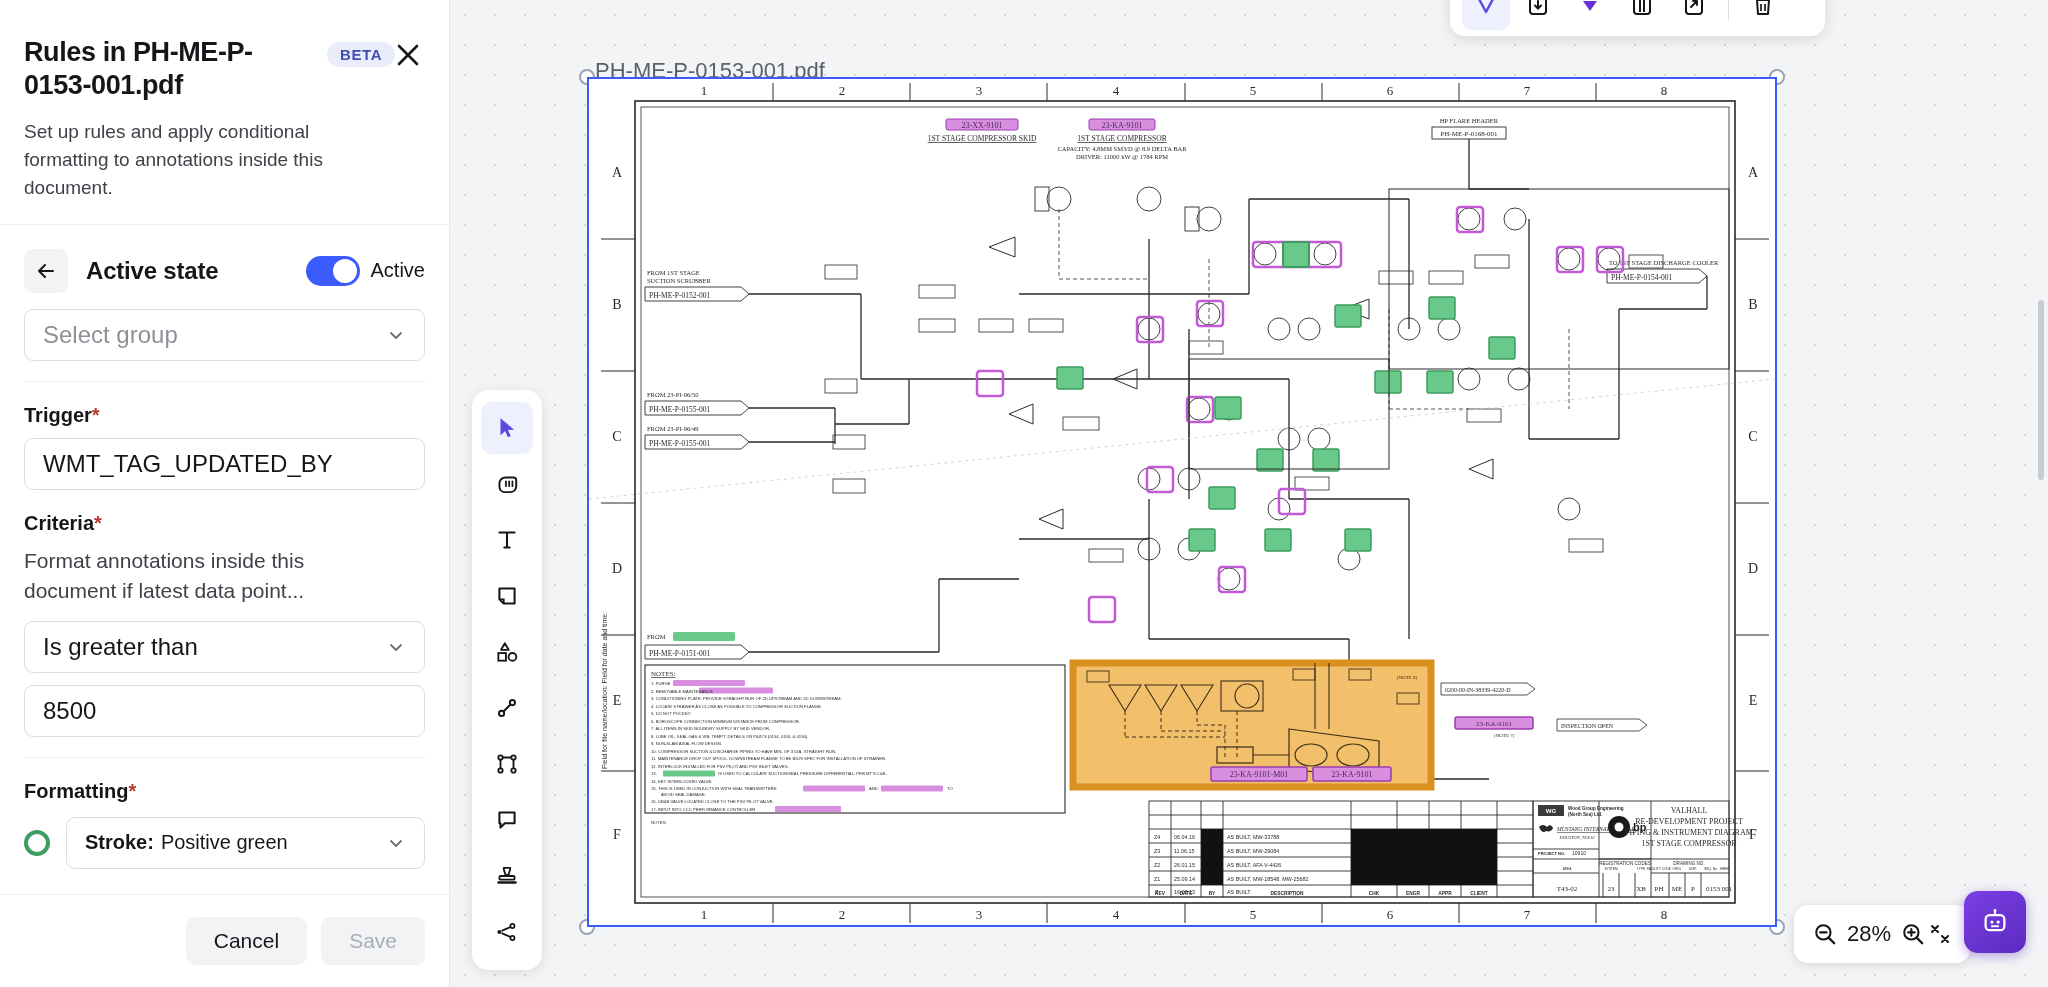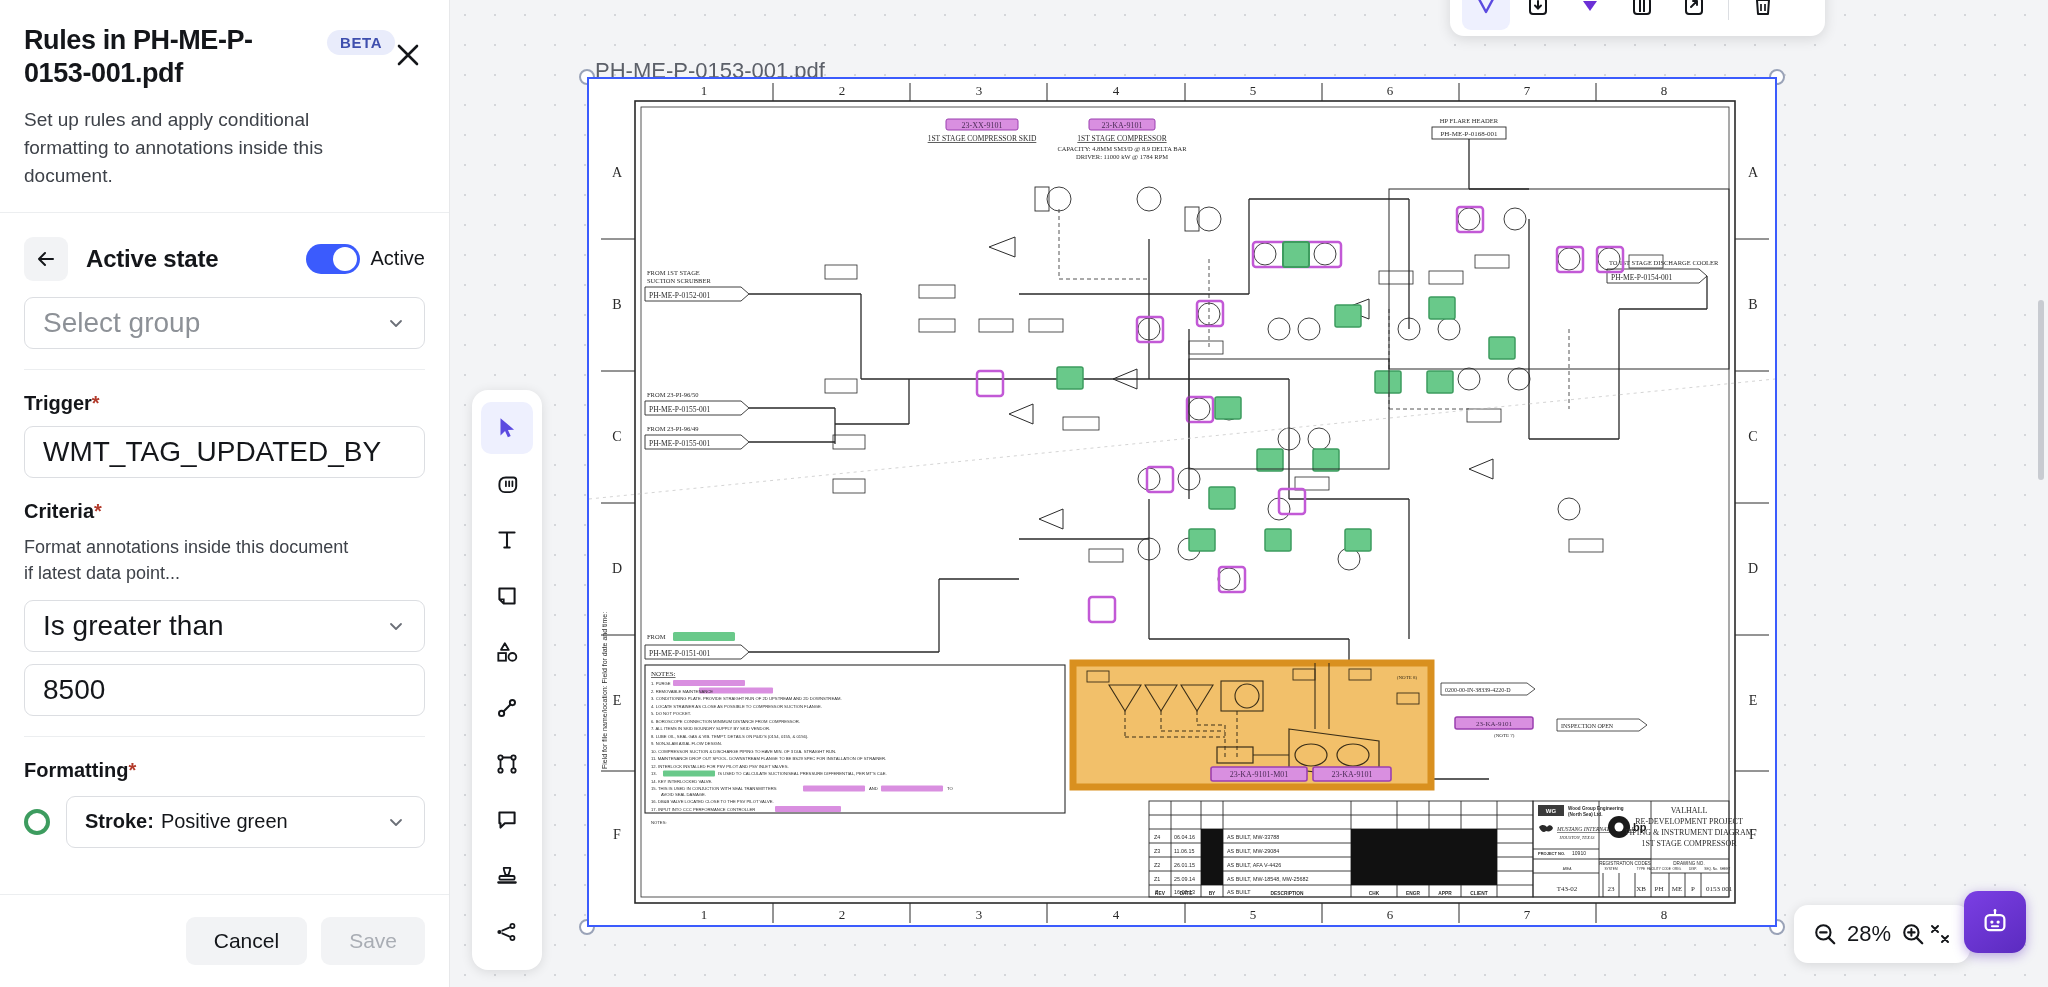--- a/index.html
+++ b/index.html
@@ -12,21 +12,21 @@
   .app { position: relative; width: 2048px; height: 987px; display: flex; }
 
   
   .sidebar {
     width: 450px; height: 987px; background: #ffffff;
     display: flex; flex-direction: column;
     border-right: 1px solid #e7e8ea; flex: 0 0 450px;
     z-index: 30;
   }
   .sb-header { padding: 24px 24px 22px 24px; border-bottom: 1px solid #eceef0; position: relative; }
-  .sb-title-row { display: flex; align-items: flex-start; }
+  .sb-title-row { display: flex; align-items: flex-start; margin-top: 12px; }
   .sb-title {
     font-size: 27px; font-weight: 700; line-height: 1.22; color: #14161a;
     letter-spacing: -0.4px; max-width: 295px;
   }
   .beta-badge {
     background: #e9ecfb; color: #3f4fae; font-size: 15px; font-weight: 700;
     letter-spacing: 0.6px; padding: 4px 13px; border-radius: 999px;
     margin-left: 8px; margin-top: 6px; white-space: nowrap;
   }
   .close-x {
@@ -51,30 +51,30 @@
   }
   .toggle .knob {
     position: absolute; top: 3px; left: 27px; width: 24px; height: 24px;
     border-radius: 50%; background: #fff;
   }
   .toggle-label { font-size: 20px; color: #14161a; }
 
   .field-block { padding: 0 24px; }
   .select-box, .input-box {
     width: 100%; height: 52px; border: 1.5px solid #dcdee2; border-radius: 9px;
-    display: flex; align-items: center; padding: 0 18px; font-size: 28px;
+    display: flex; align-items: center; padding: 0 18px; font-size: 24px;
     color: #14161a; background: #fff; cursor: pointer; position: relative;
   }
   .select-box.placeholder { color: #8d9197; }
   .chev { margin-left: auto; flex: 0 0 auto; }
   .divider { height: 1px; background: #eceef0; margin: 20px 24px 0 24px; }
 
   .label { font-size: 20px; font-weight: 700; color: #14161a; margin: 22px 0 11px 0; }
   .label .req { color: #b33a2b; font-size: 20px; }
-  .hint { font-size: 18px; line-height: 1.45; color: #3e4249; margin: 6px 0 14px 0; max-width: 330px; }
+  .hint { font-size: 21px; line-height: 1.45; color: #3e4249; margin: 6px 0 14px 0; max-width: 330px; }
 
   .fmt-row { display: flex; align-items: center; gap: 16px; margin-top: 14px; }
   .swatch-dot { width: 26px; height: 26px; border-radius: 50%; flex: 0 0 26px; }
   .swatch-ring { width: 26px; height: 26px; border-radius: 50%; flex: 0 0 26px; border: 4px solid #3d9c5f; background: transparent; }
   .fmt-select {
     flex: 1 1 auto; height: 52px; border: 1.5px solid #dcdee2; border-radius: 9px;
     display: flex; align-items: center; padding: 0 18px; font-size: 20px; color: #14161a;
     background: #fff; cursor: pointer;
   }
   .fmt-select b { font-weight: 700; margin-right: 7px; }

